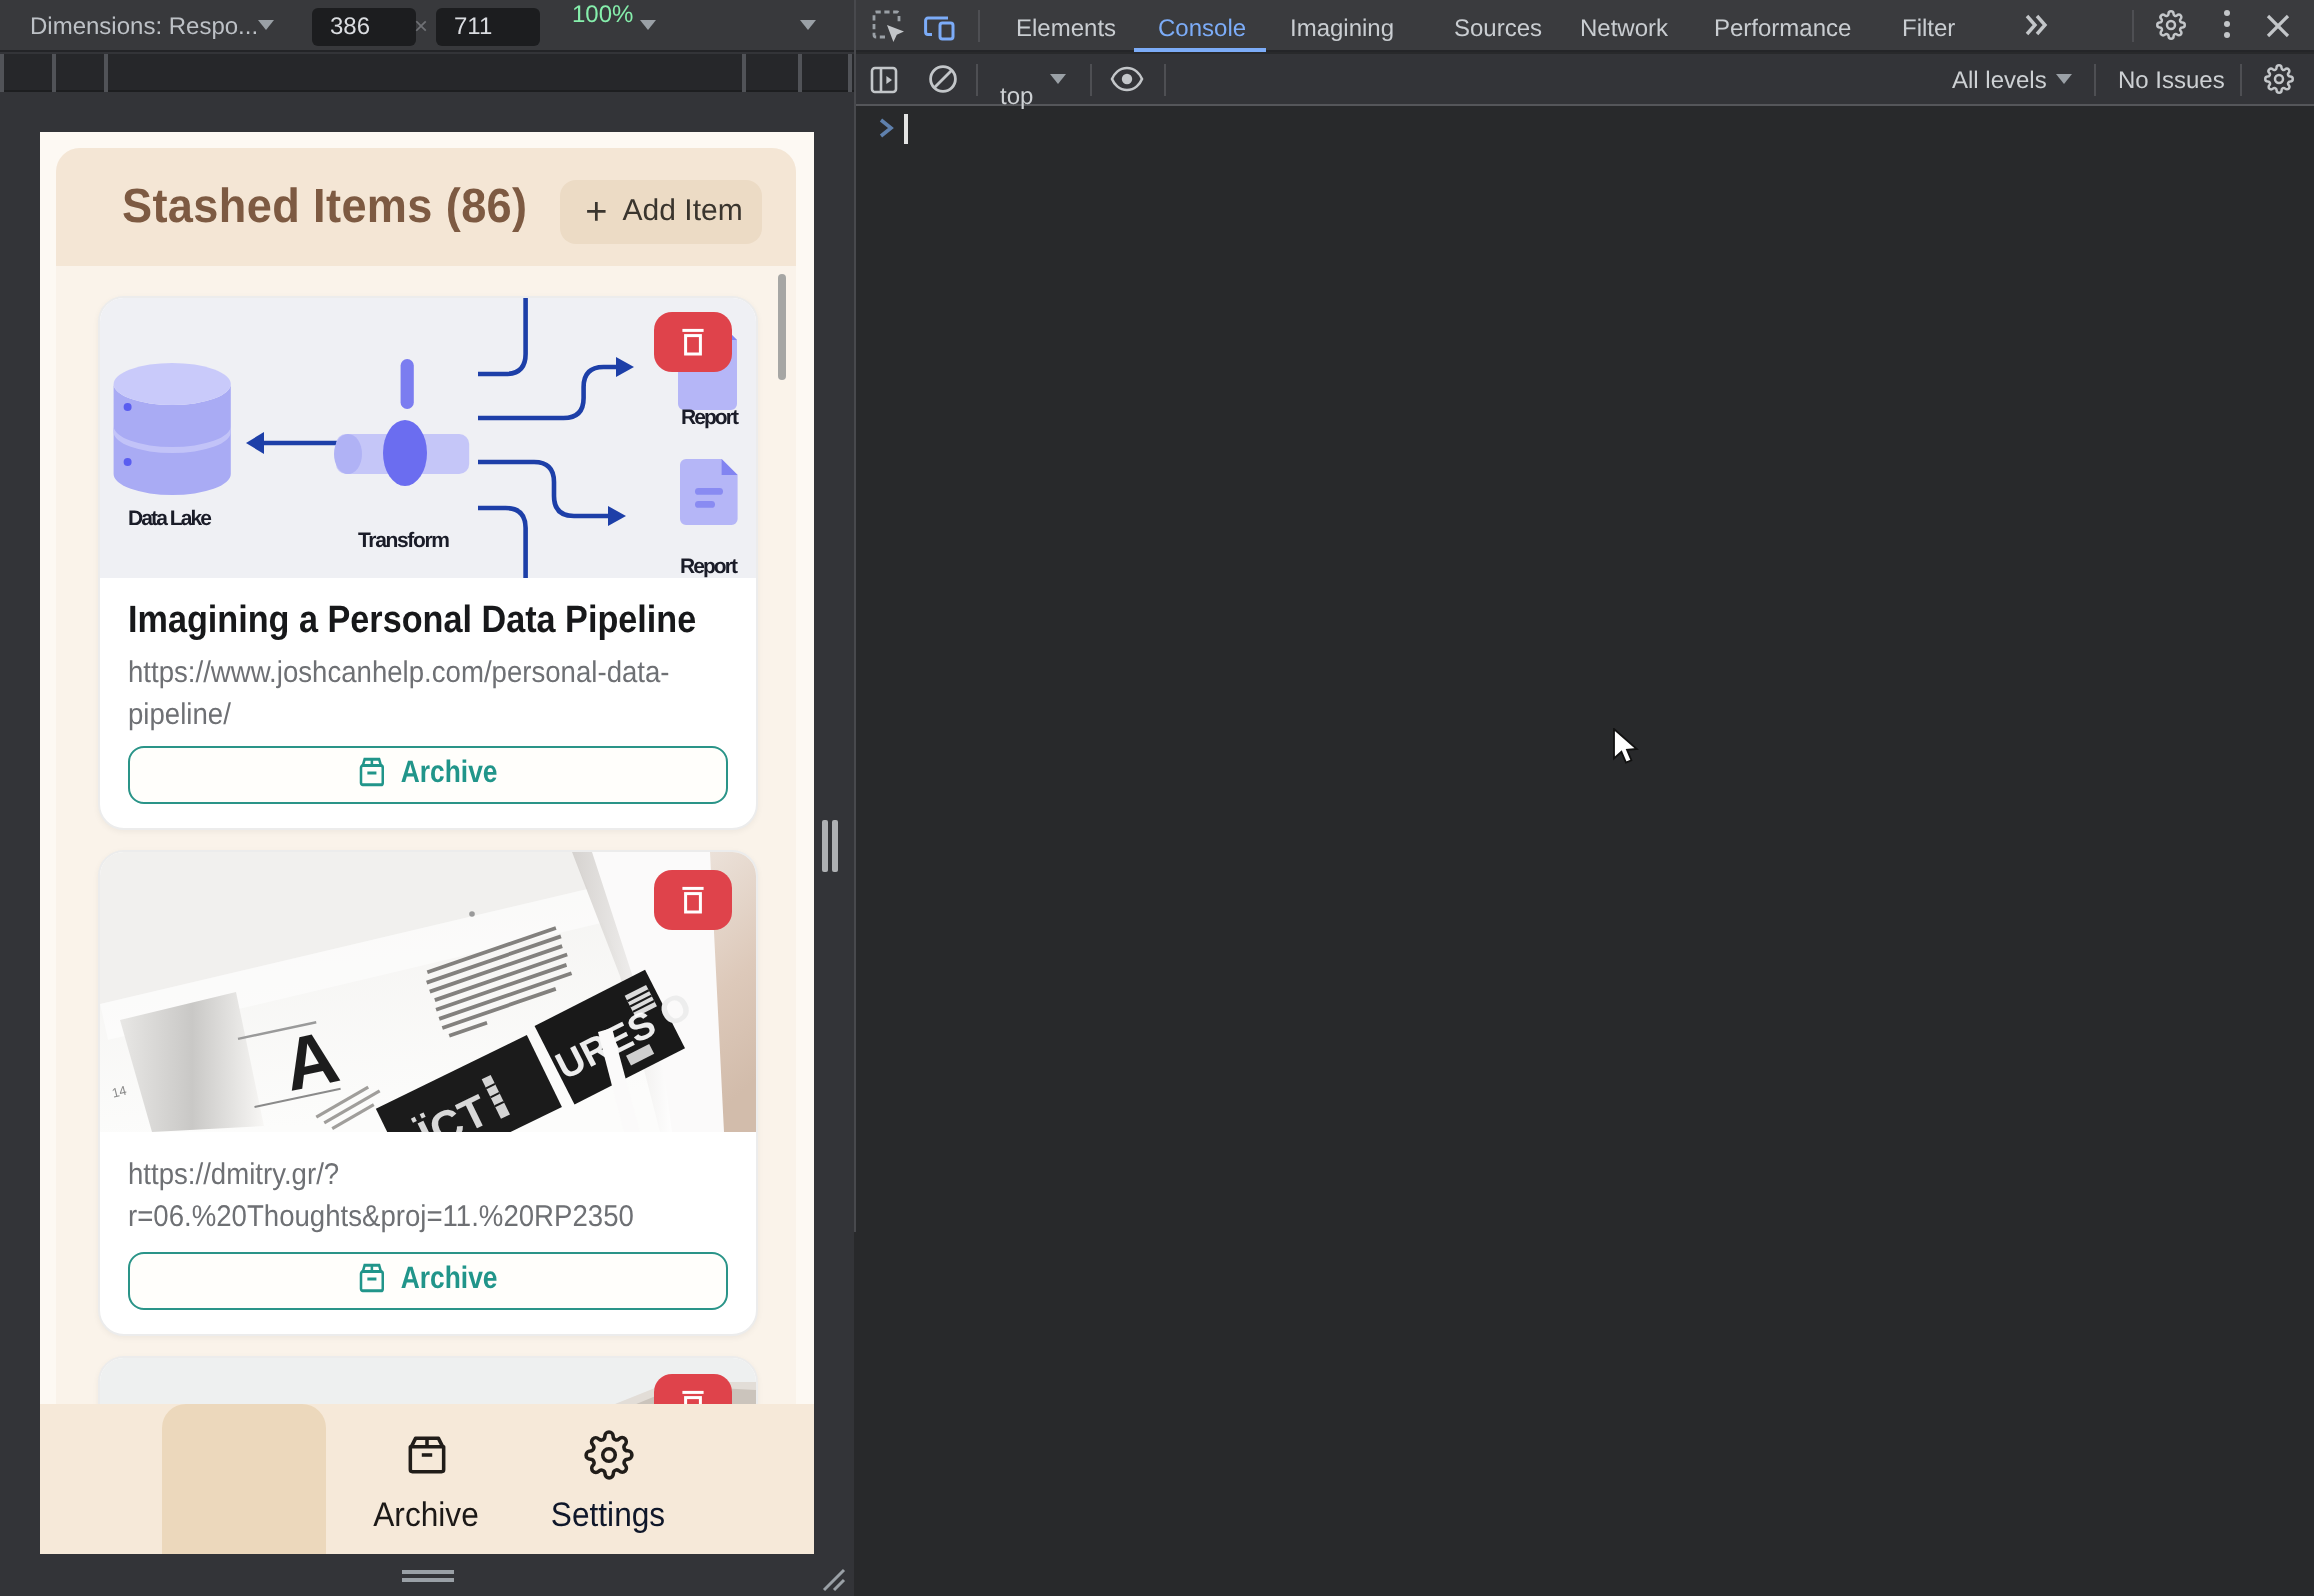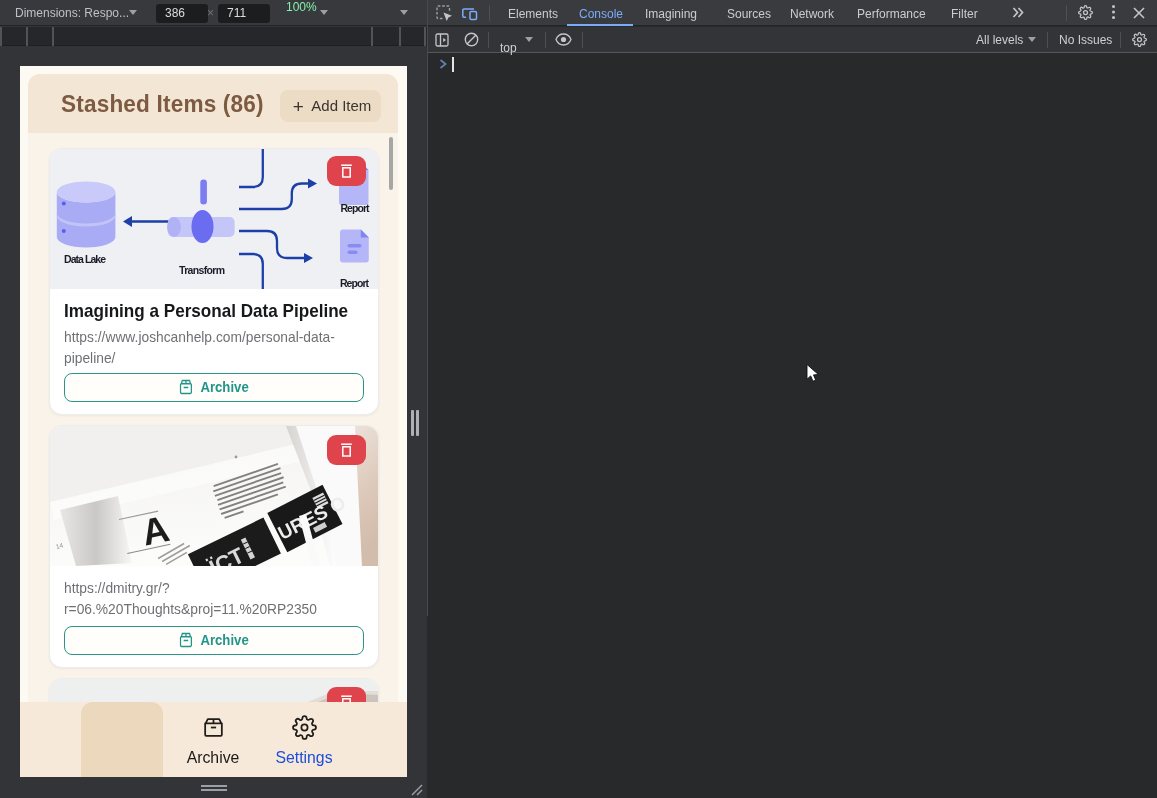--- a/index.html
+++ b/index.html
@@ -284,21 +284,21 @@
       <div class="abs navitem" style="left:147px; color:#1c1917;"><svg width="25" height="25" viewBox="0 0 24 24" style="margin-top:13px;">
             <g fill="none" stroke="#211d19" stroke-width="1.7" stroke-linejoin="round">
               <path d="M4 8 H20 V19 a1,1 0 0 1 -1,1 H5 a1,1 0 0 1 -1,-1 Z"></path>
               <path d="M4.5 8 L6.5 4 H17.5 L19.5 8"></path>
               <line x1="12" y1="4" x2="12" y2="8"></line>
               <line x1="9.5" y1="12" x2="14.5" y2="12"></line>
             </g>
           </svg>
         <div class="abs navlabel">Archive</div>
       </div>
-      <div class="abs navitem" style="left:238px; color:#1d4ed8;"><svg width="25" height="25" viewBox="0 0 24 24" style="margin-top:13px;">
+      <div class="abs navitem" style="left:238px; color:#0f172a;"><svg width="25" height="25" viewBox="0 0 24 24" style="margin-top:13px;">
             <g fill="none" stroke="#211d19" stroke-width="1.7">
               <circle cx="12" cy="12" r="3"></circle>
               <path d="M19.4 15a1.65 1.65 0 0 0 .33 1.82l.06.06a2 2 0 1 1-2.83 2.83l-.06-.06a1.65 1.65 0 0 0-1.82-.33 1.65 1.65 0 0 0-1 1.51V21a2 2 0 1 1-4 0v-.09A1.65 1.65 0 0 0 9 19.4a1.65 1.65 0 0 0-1.82.33l-.06.06a2 2 0 1 1-2.83-2.83l.06-.06a1.65 1.65 0 0 0 .33-1.82 1.65 1.65 0 0 0-1.51-1H3a2 2 0 1 1 0-4h.09A1.65 1.65 0 0 0 4.6 9a1.65 1.65 0 0 0-.33-1.82l-.06-.06a2 2 0 1 1 2.83-2.83l.06.06a1.65 1.65 0 0 0 1.82.33H9a1.65 1.65 0 0 0 1-1.51V3a2 2 0 1 1 4 0v.09a1.65 1.65 0 0 0 1 1.51 1.65 1.65 0 0 0 1.82-.33l.06-.06a2 2 0 1 1 2.83 2.83l-.06.06a1.65 1.65 0 0 0-.33 1.82V9a1.65 1.65 0 0 0 1.51 1H21a2 2 0 1 1 0 4h-.09a1.65 1.65 0 0 0-1.51 1Z"></path>
             </g>
           </svg>
         <div class="abs navlabel">Settings</div>
       </div>
     </div>
 
     <div id="scrollthumb" class="abs"></div>

